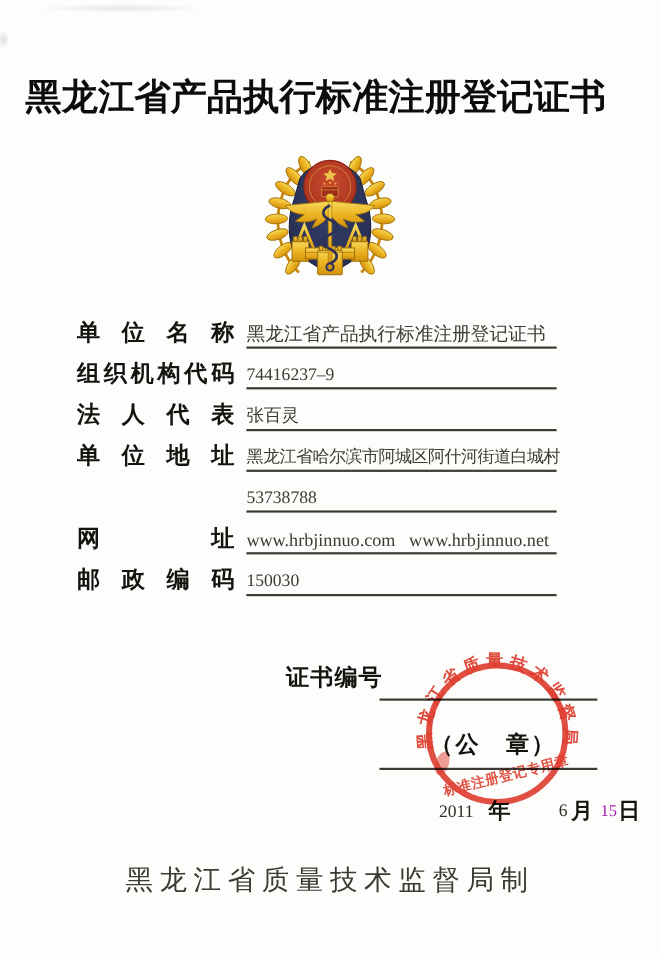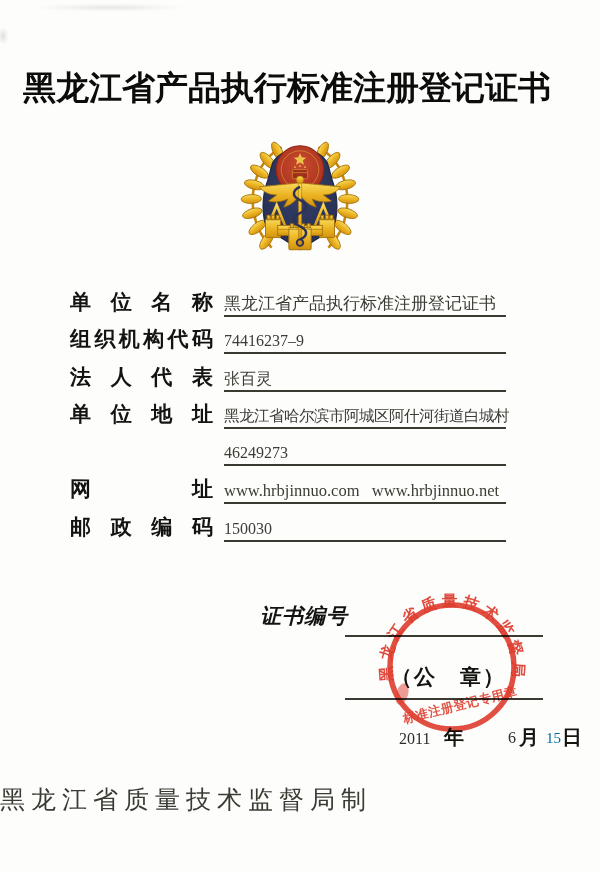--- a/index.html
+++ b/index.html
@@ -46,42 +46,43 @@
   .r4{top:438px;} .r5{top:476px;} .r6{top:514px;}
   .fvalue{ top:0px; }
   .form-row .flabel{ top:0; }
   .form-row .fvalue{ top:1px; }
 
   .cert-label{
     position:absolute; left:260px;
     font-family:"DejaVu Sans","Liberation Sans",sans-serif;
     font-weight:700; font-size:21px; color:#131310; letter-spacing:1px;
   }
-  .cert-no-label{ top:602px;font-style:italic; }
+  .cert-no-label{ top:602px; }
   .issuer-label { top:663px; }
   .seal-placeholder{
     position:absolute; left:391px; top:663px;
     font-family:"DejaVu Sans","Liberation Sans",sans-serif;
     font-weight:700; font-size:21px; color:#131310; letter-spacing:2px;
   }
   .blank-line{ position:absolute; left:345px; width:198px; border-bottom:2px solid #3a3a33; }
   .line-certno{ top:635px; }
   .line-issuer{ top:698px; }
 
   .date-row{ position:absolute; left:0; top:722px; width:600px; height:30px;margin-left:16px; }
   .date-row span{ position:absolute; }
   .d-year { left:383px; top:8px;  font-size:16px; color:#2f2f2a;}
   .d-yunit{ left:428px; top:2px;  font-size:20px; font-weight:700; color:#15150f;}
   .d-month{ left:492px; top:7px;  font-size:16px; color:#2f2f2a;}
   .d-munit{ left:503px; top:2px;  font-size:20px; font-weight:700; color:#15150f;}
-  .d-day  { left:530px; top:8px;  font-size:15px; color:#0369a1;}
+  .d-day  { left:530px; top:8px;  font-size:15px; color:#a21caf;}
   .d-dunit{ left:546px; top:2px;  font-size:20px; font-weight:700; color:#15150f;}
 
   .footer-line{
     position:absolute; top:783px; left:0; width:600px;
+    text-align:center;
     font-size:25px; letter-spacing:6px; color:#3b3b34;
   }
   .seal{
     position:absolute; left:370px; top:585px;
     mix-blend-mode:multiply; opacity:.95;
   }
 </style>
 </head>
 <body>
 
@@ -192,21 +193,21 @@
   </div>
   <div class="form-row r2">
     <div class="flabel">法人代表</div>
     <div class="fvalue">张百灵</div>
   </div>
   <div class="form-row r3">
     <div class="flabel">单位地址</div>
     <div class="fvalue v-addr">黑龙江省哈尔滨市阿城区阿什河街道白城村</div>
   </div>
   <div class="form-row r4">
-    <div class="fvalue">46249273</div>
+    <div class="fvalue">53738788</div>
   </div>
   <div class="form-row r5">
     <div class="flabel">网址</div>
     <div class="fvalue v-url">www.hrbjinnuo.com   www.hrbjinnuo.net</div>
   </div>
   <div class="form-row r6">
     <div class="flabel">邮政编码</div>
     <div class="fvalue">150030</div>
   </div>
 

